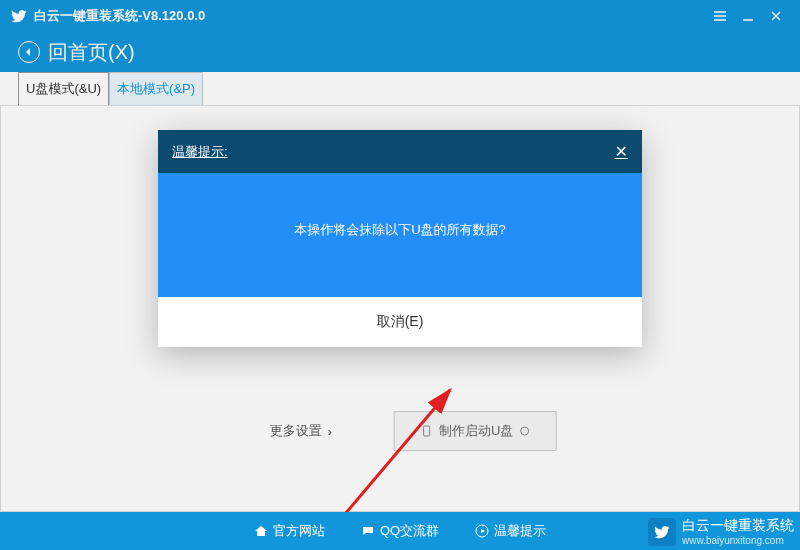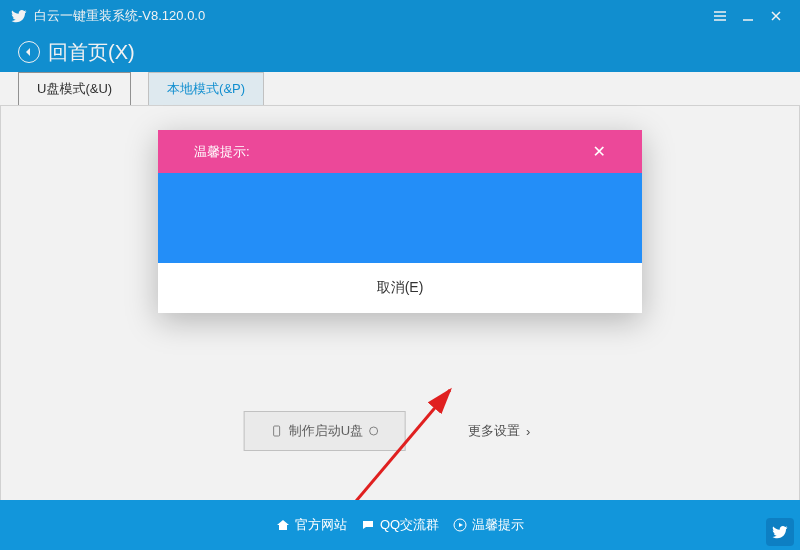--- a/index.html
+++ b/index.html
@@ -1,50 +1,50 @@
 <!DOCTYPE html>
 <html><head>
   <meta charset="utf-8">
   <style>
     * { margin: 0; padding: 0; box-sizing: border-box; font-family: "Microsoft YaHei", sans-serif; }
     body { width: 800px; height: 550px; background: #fff; overflow: hidden; position: relative; }
     
-    .titlebar { height: 32px; background: #1296db; display: flex; align-items: center; padding: 0 10px; color: #fff; font-size: 13px; }
+    .titlebar { height: 32px; background: #1296db; display: flex; align-items: center; padding: 0 10px; color: #fff; font-size: 13px; font-weight: bold; }
     .titlebar .logo-icon { width: 18px; height: 18px; margin-right: 6px; }
     .titlebar .spacer { flex: 1; }
     .titlebar .win-btn { width: 28px; height: 28px; display: flex; align-items: center; justify-content: center; cursor: pointer; }
     
     .breadcrumb-bar { height: 40px; background: #1296db; display: flex; align-items: center; padding: 0 18px; color: #fff; }
     .breadcrumb-bar .back-circle { width: 22px; height: 22px; border: 1.5px solid #fff; border-radius: 50%; display: flex; align-items: center; justify-content: center; margin-right: 8px; cursor: pointer; }
     .breadcrumb-bar .crumb { font-size: 20px; cursor: pointer; }
-    .tab { padding: 7px 18px; font-size: 13px; border: 1px solid #ccc; background: #eaf6fc; color: #1296db; cursor: pointer; border-bottom: none; }
+    .tab { padding: 7px 7px; font-size: 13px; border: 1px solid #ccc; background: #eaf6fc; color: #1296db; cursor: pointer; border-bottom: none; }
     .tab.active { background: #fff; color: #333; border-color: #999; }
-    .tab + .tab { margin-left: 17px; }
+    .tab + .tab { margin-left: 0; }
     
     .main-area { position: absolute; top: 72px; left: 0; right: 0; bottom: 38px; border-top: 1px solid transparent; }
     .tab-strip { height: 32px; display: flex; padding-left: 18px; align-items: flex-end; }
     .tab-strip .tab { border-radius: 0; }
     .inner { border: 1px solid #ddd; margin: 0 0 0 0; height: calc(100% - 32px); background: #fff; position: relative; }
     
     .bottom-buttons { position: absolute; bottom: 60px; left: 50%; transform: translateX(-50%); display: flex; gap: 36px; }
     .big-btn { padding: 10px 26px; border: 1px solid #ccc; background: #f7f7f7; font-size: 13px; color: #666; cursor: pointer; display: flex; align-items: center; gap: 6px; }
     
     
     .modal-backdrop { position: absolute; inset: 0; background: rgba(0,0,0,0.05); display: flex; align-items: flex-start; justify-content: center; padding-top: 130px; }
     .modal { width: 484px; background: #fff; box-shadow: 0 8px 30px rgba(0,0,0,0.25); }
-    .modal-head { background: #ec4899; color: #fff; padding: 12px 36px; font-size: 13px; display: flex; justify-content: space-between; align-items: center; }
+    .modal-head { background: #0c4a6e; color: #fff; padding: 12px 14px; font-size: 13px; display: flex; justify-content: space-between; align-items: center; text-decoration: underline; }
     .modal-head .close-x { cursor: pointer; font-size: 16px; }
     .modal-body { background: #238ef8; color: #fff; padding: 40px 30px 50px; text-align: center; font-size: 13px; line-height: 2.6; }
     .modal-footer { display: flex; height: 50px; }
     .modal-footer .mbtn { flex: 1; display: flex; align-items: center; justify-content: center; font-size: 14px; cursor: pointer; }
     .mbtn.cancel { background: #fff; color: #333; }
     .mbtn.confirm { background: #4da6f8; color: #fff; position: relative; }
     .confirm-highlight { position: absolute; border: 3px solid #e02020; inset: -2px; pointer-events: none; }
     
-    .footer { position: absolute; bottom: 0; left: 0; right: 0; height: 50px; background: #1296db; display: flex; align-items: center; justify-content: center; gap: 14px; color: #fff; font-size: 13px; }
+    .footer { position: absolute; bottom: 0; left: 0; right: 0; height: 38px; background: #1296db; display: flex; align-items: center; justify-content: center; gap: 36px; color: #fff; font-size: 13px; }
     .footer .fitem { display: flex; align-items: center; gap: 5px; cursor: pointer; }
     .watermark { position: absolute; right: 6px; bottom: 4px; display: flex; align-items: center; gap: 6px; color: #fff; font-size: 14px; }
     .watermark .wm-badge { width: 28px; height: 28px; background: #0d7fc3; border-radius: 4px; display: flex; align-items: center; justify-content: center; }
     .watermark .wm-sub { font-size: 10px; opacity: .8; display: block; }
     
     .arrow-annot { position: absolute; left: 330px; top: 380px; pointer-events: none; }
     
     svg { display: block; }
   </style>
 </head>
@@ -85,48 +85,49 @@
 </div>
 <div class="underline"></div>
 
 <div class="main-area">
   <div class="tab-strip">
     <div class="tab active">U盘模式(&amp;U)</div>
     <div class="tab">本地模式(&amp;P)</div>
   </div>
   <div class="inner">
     <div class="bottom-buttons">
+      <div class="big-btn" style="border:none;background:none;color:#555">
+        <span>更多设置</span>
+        <span>›</span>
+      </div>
       <div class="big-btn">
         <span>
             <svg width="12" height="12" viewBox="0 0 12 12">
               <rect x="3" y="1" width="6" height="10" rx="1" fill="none" stroke="#888"></rect>
             </svg>
           </span>
         <span>制作启动U盘</span>
         <span>
             <svg width="10" height="10" viewBox="0 0 10 10">
               <path fill="none" stroke="#888" d="M1 5a4 4 0 108 0 4 4 0 00-8 0"></path>
             </svg>
           </span>
       </div>
-      <div class="big-btn" style="border:none;background:none;color:#555">
-        <span>更多设置</span>
-        <span>›</span>
-      </div>
     </div>
   </div>
 </div>
 
 <div class="modal-backdrop">
   <div class="modal">
     <div class="modal-head">
       <span>温馨提示:</span>
       <span class="close-x">✕</span>
     </div>
     <div class="modal-body">
+      <div>本操作将会抹除以下U盘的所有数据?</div>
     </div>
     <div class="modal-footer">
       <div class="mbtn cancel">取消(E)</div>
     </div>
   </div>
 </div>
 
 <svg class="arrow-annot" width="160" height="150">
   <defs>
       <marker id="ah" markerWidth="10" markerHeight="10" refX="8" refY="3" orient="auto">
@@ -161,14 +162,18 @@
         </svg>
       </span>
     <span>温馨提示</span>
   </div>
   <div class="watermark">
     <span class="wm-badge">
       <svg viewBox="0 0 24 24" width="18" height="18">
           <path fill="#fff" d="M22 5.9c-.7.3-1.5.6-2.3.7.8-.5 1.5-1.3 1.8-2.3-.8.5-1.7.8-2.6 1C18.1 4.5 17 4 15.8 4c-2.3 0-4.2 1.9-4.2 4.2 0 .3 0 .6.1.9C8.2 8.9 5 7.2 2.9 4.6c-.4.6-.6 1.3-.6 2.1 0 1.5.7 2.8 1.9 3.5-.7 0-1.3-.2-1.9-.5v.1c0 2 1.4 3.7 3.3 4.1-.3.1-.7.1-1.1.1-.3 0-.5 0-.8-.1.5 1.7 2.1 2.9 4 2.9-1.5 1.1-3.3 1.8-5.3 1.8H2c1.8 1.2 4 1.9 6.3 1.9 7.5 0 11.7-6.3 11.7-11.7v-.5c.8-.6 1.5-1.3 2-2.2z"></path>
         </svg>
     </span>
+    <span>
+      <span>白云一键重装系统</span>
+      <span class="wm-sub">www.baiyunxitong.com</span>
+    </span>
   </div>
 </div>
 
 </body></html>

